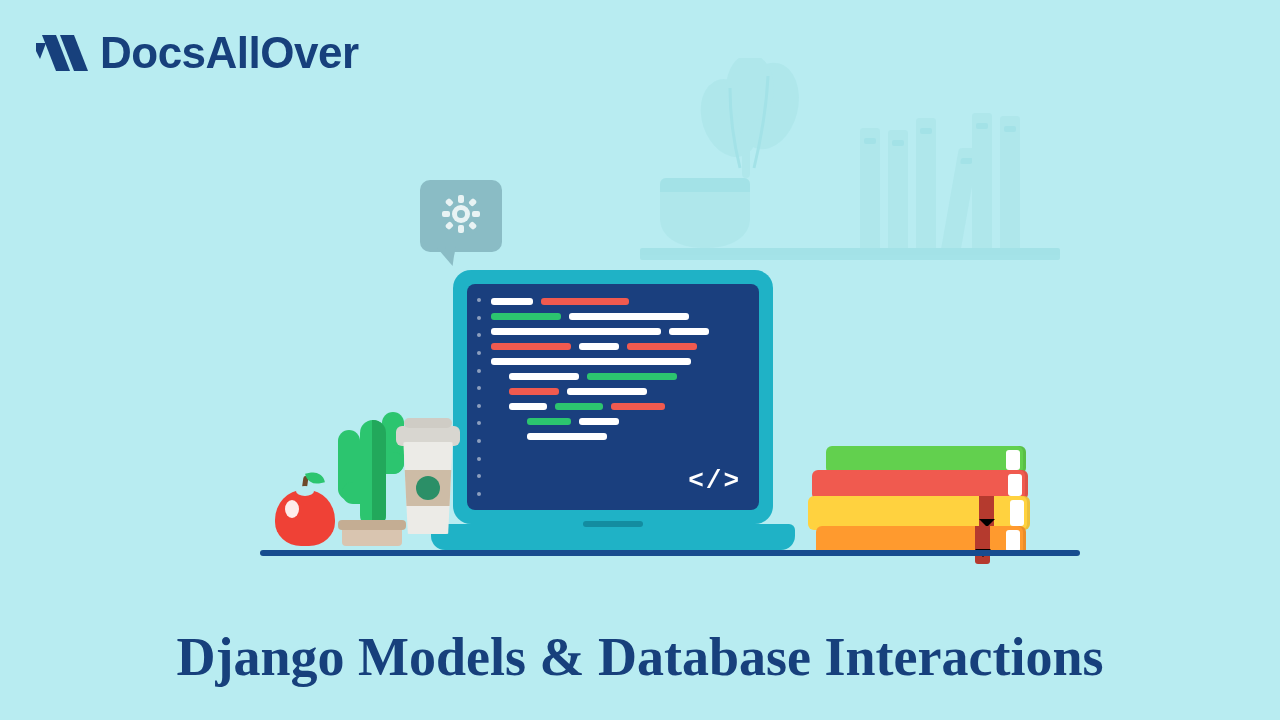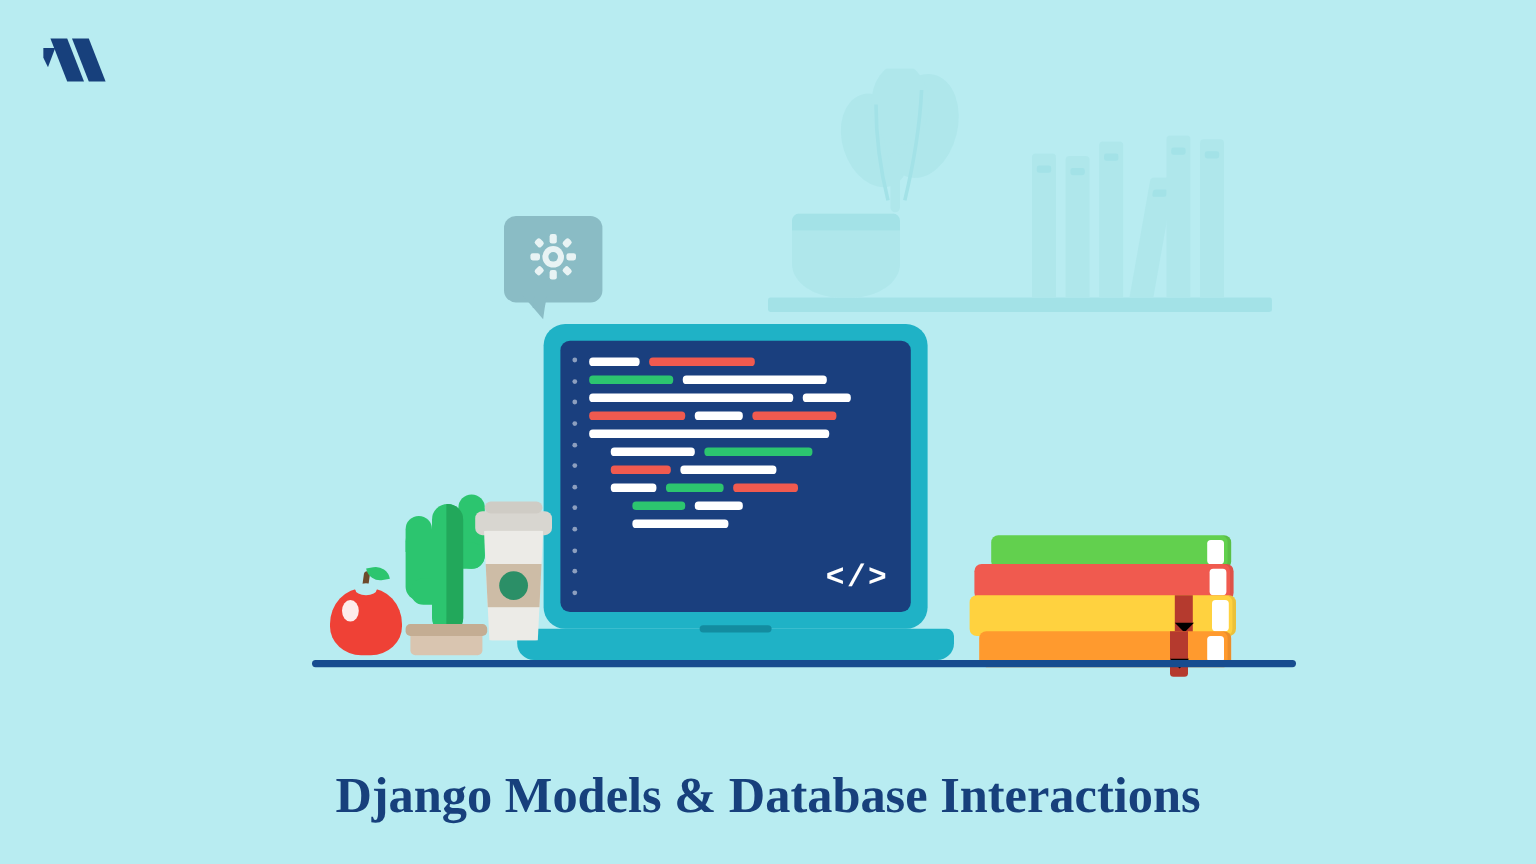--- a/index.html
+++ b/index.html
@@ -25,21 +25,21 @@
     font-weight: 800;
     color: #17407c;
     letter-spacing: -0.5px;
   }
   .title {
     position: absolute;
     bottom: 32px;
     left: 0;
     right: 0;
     text-align: center;
-    font-size: 42px;
+    font-size: 54px;
     font-weight: 800;
     color: #17407c;
     font-family: Georgia, 'Times New Roman', serif;
   }
 
   
   .scene {
     position: absolute;
     left: 190px;
     top: 60px;
@@ -173,20 +173,21 @@
 <div class="logo">
   <span class="logo-mark">
     <svg width="54" height="44" viewBox="0 0 54 44">
       <g fill="#17407c">
         <polygon points="6,4 20,4 34,40 20,40"></polygon>
         <polygon points="24,4 38,4 52,40 38,40"></polygon>
         <polygon points="0,12 10,12 4,28 0,20"></polygon>
       </g>
     </svg>
   </span>
+  <span class="logo-text">DocsAllOver</span>
 </div>
 
 <div class="scene">
 
   <div class="shelf-group">
     <div class="plant-leaves">
       <svg width="140" height="120" viewBox="0 0 140 120">
         <g fill="#a7e3e7">
           <ellipse cx="50" cy="60" rx="28" ry="40" transform="rotate(-18 50 60)"></ellipse>
           <ellipse cx="88" cy="48" rx="30" ry="44" transform="rotate(14 88 48)"></ellipse>

